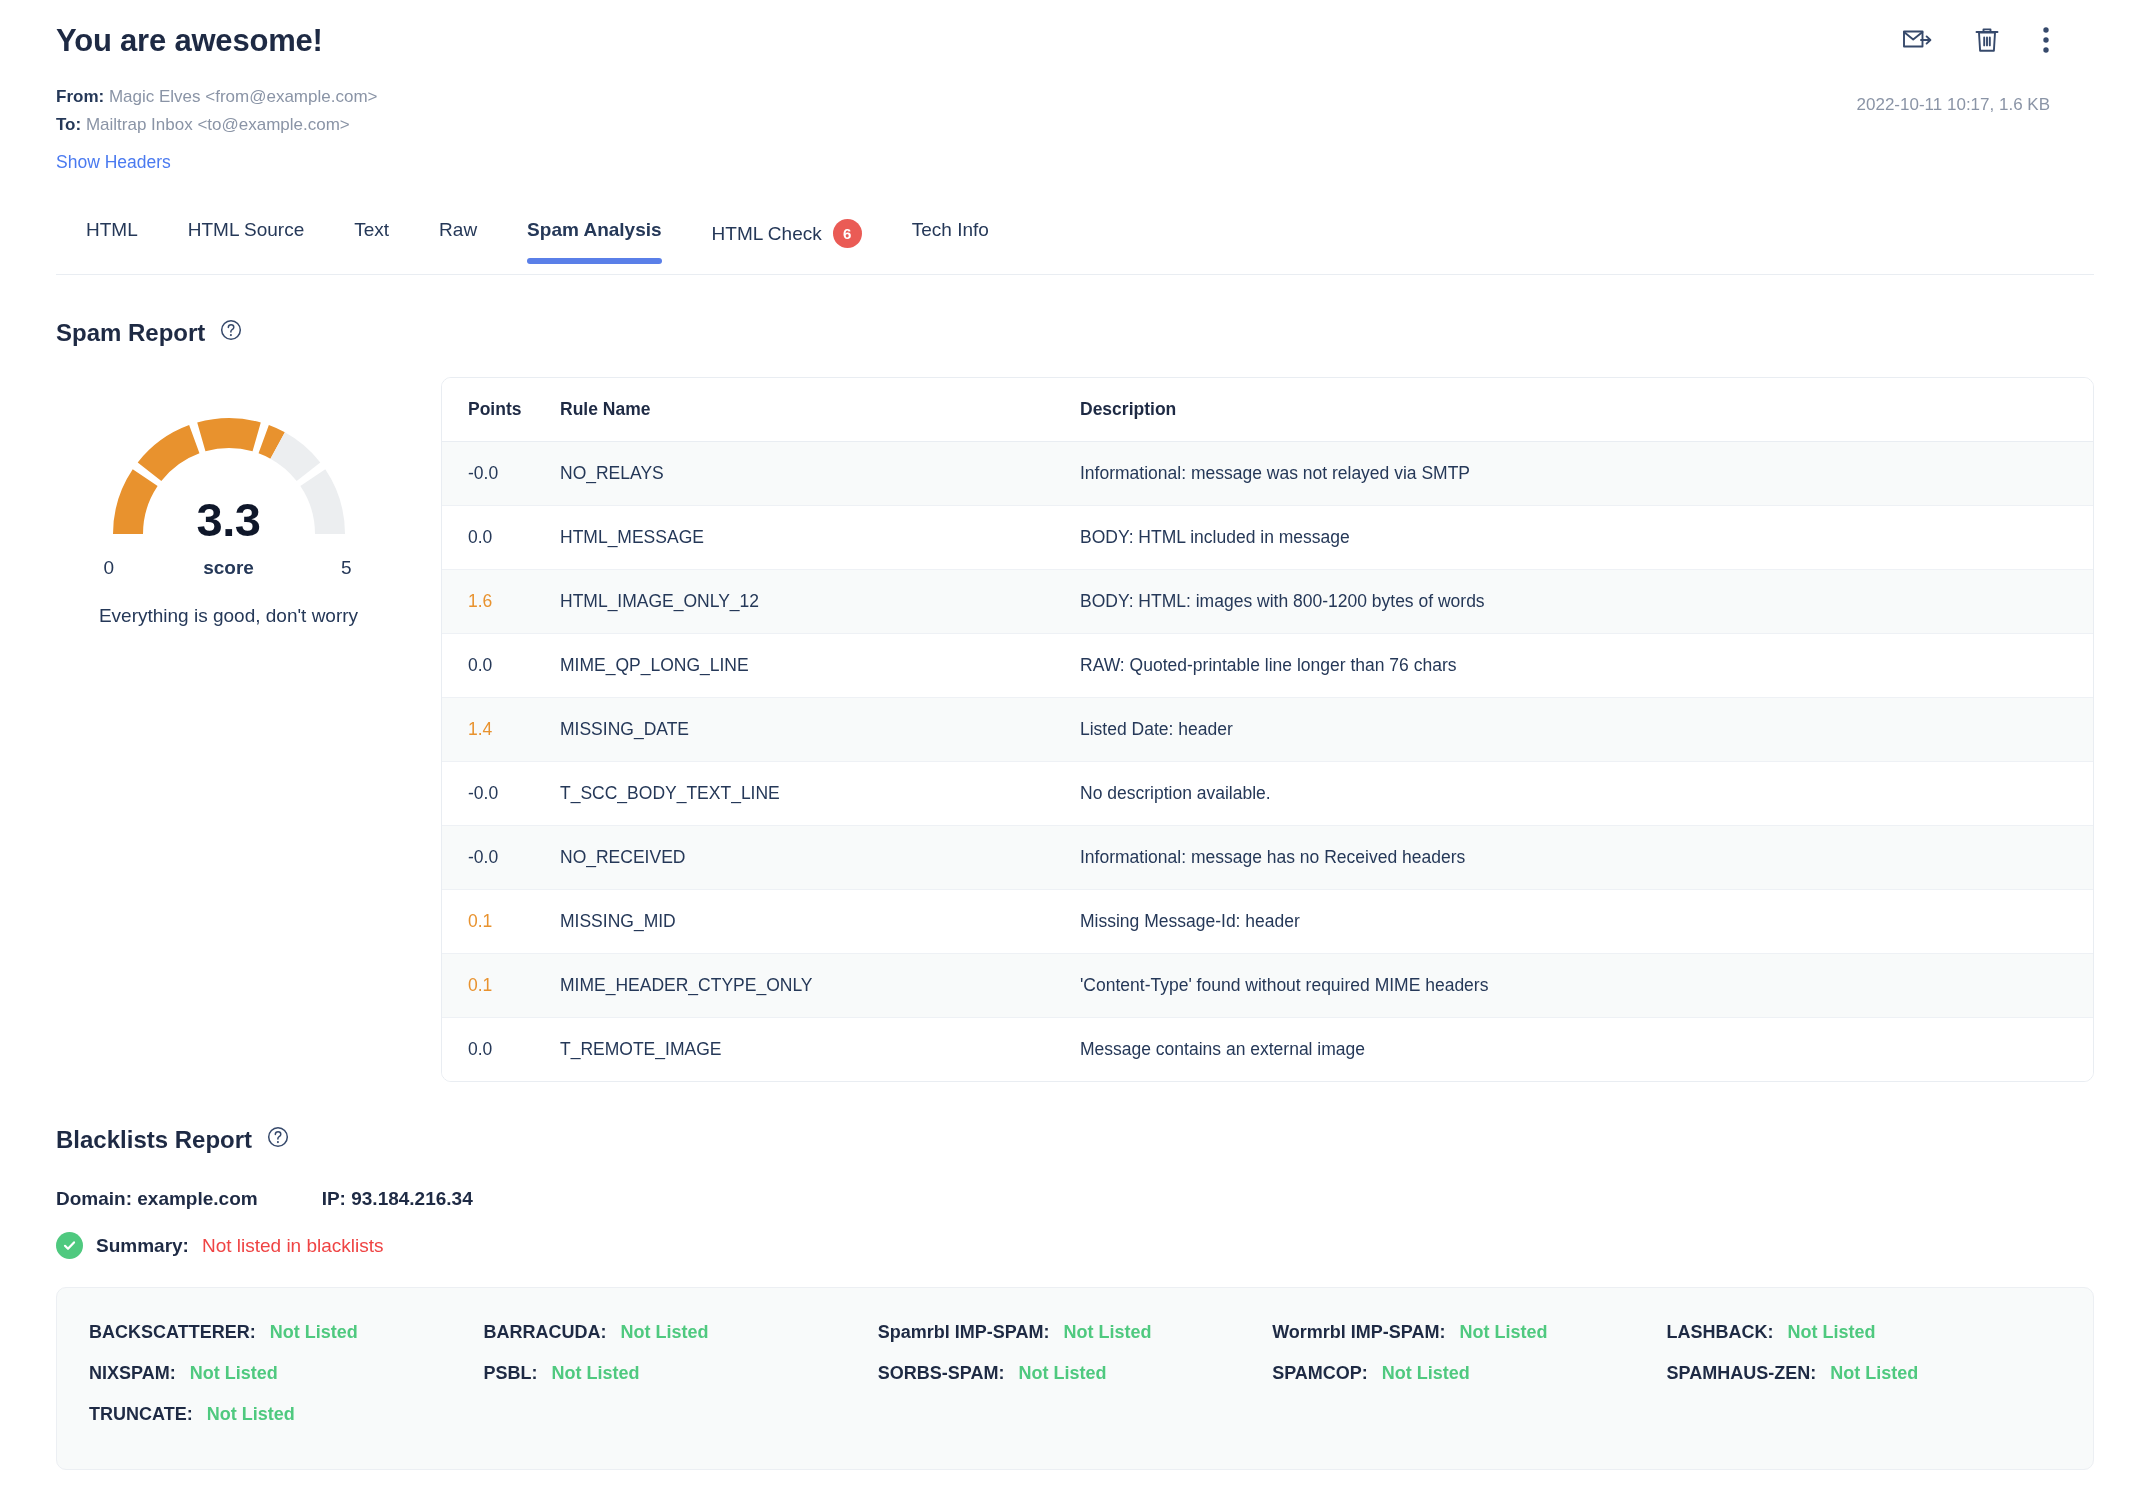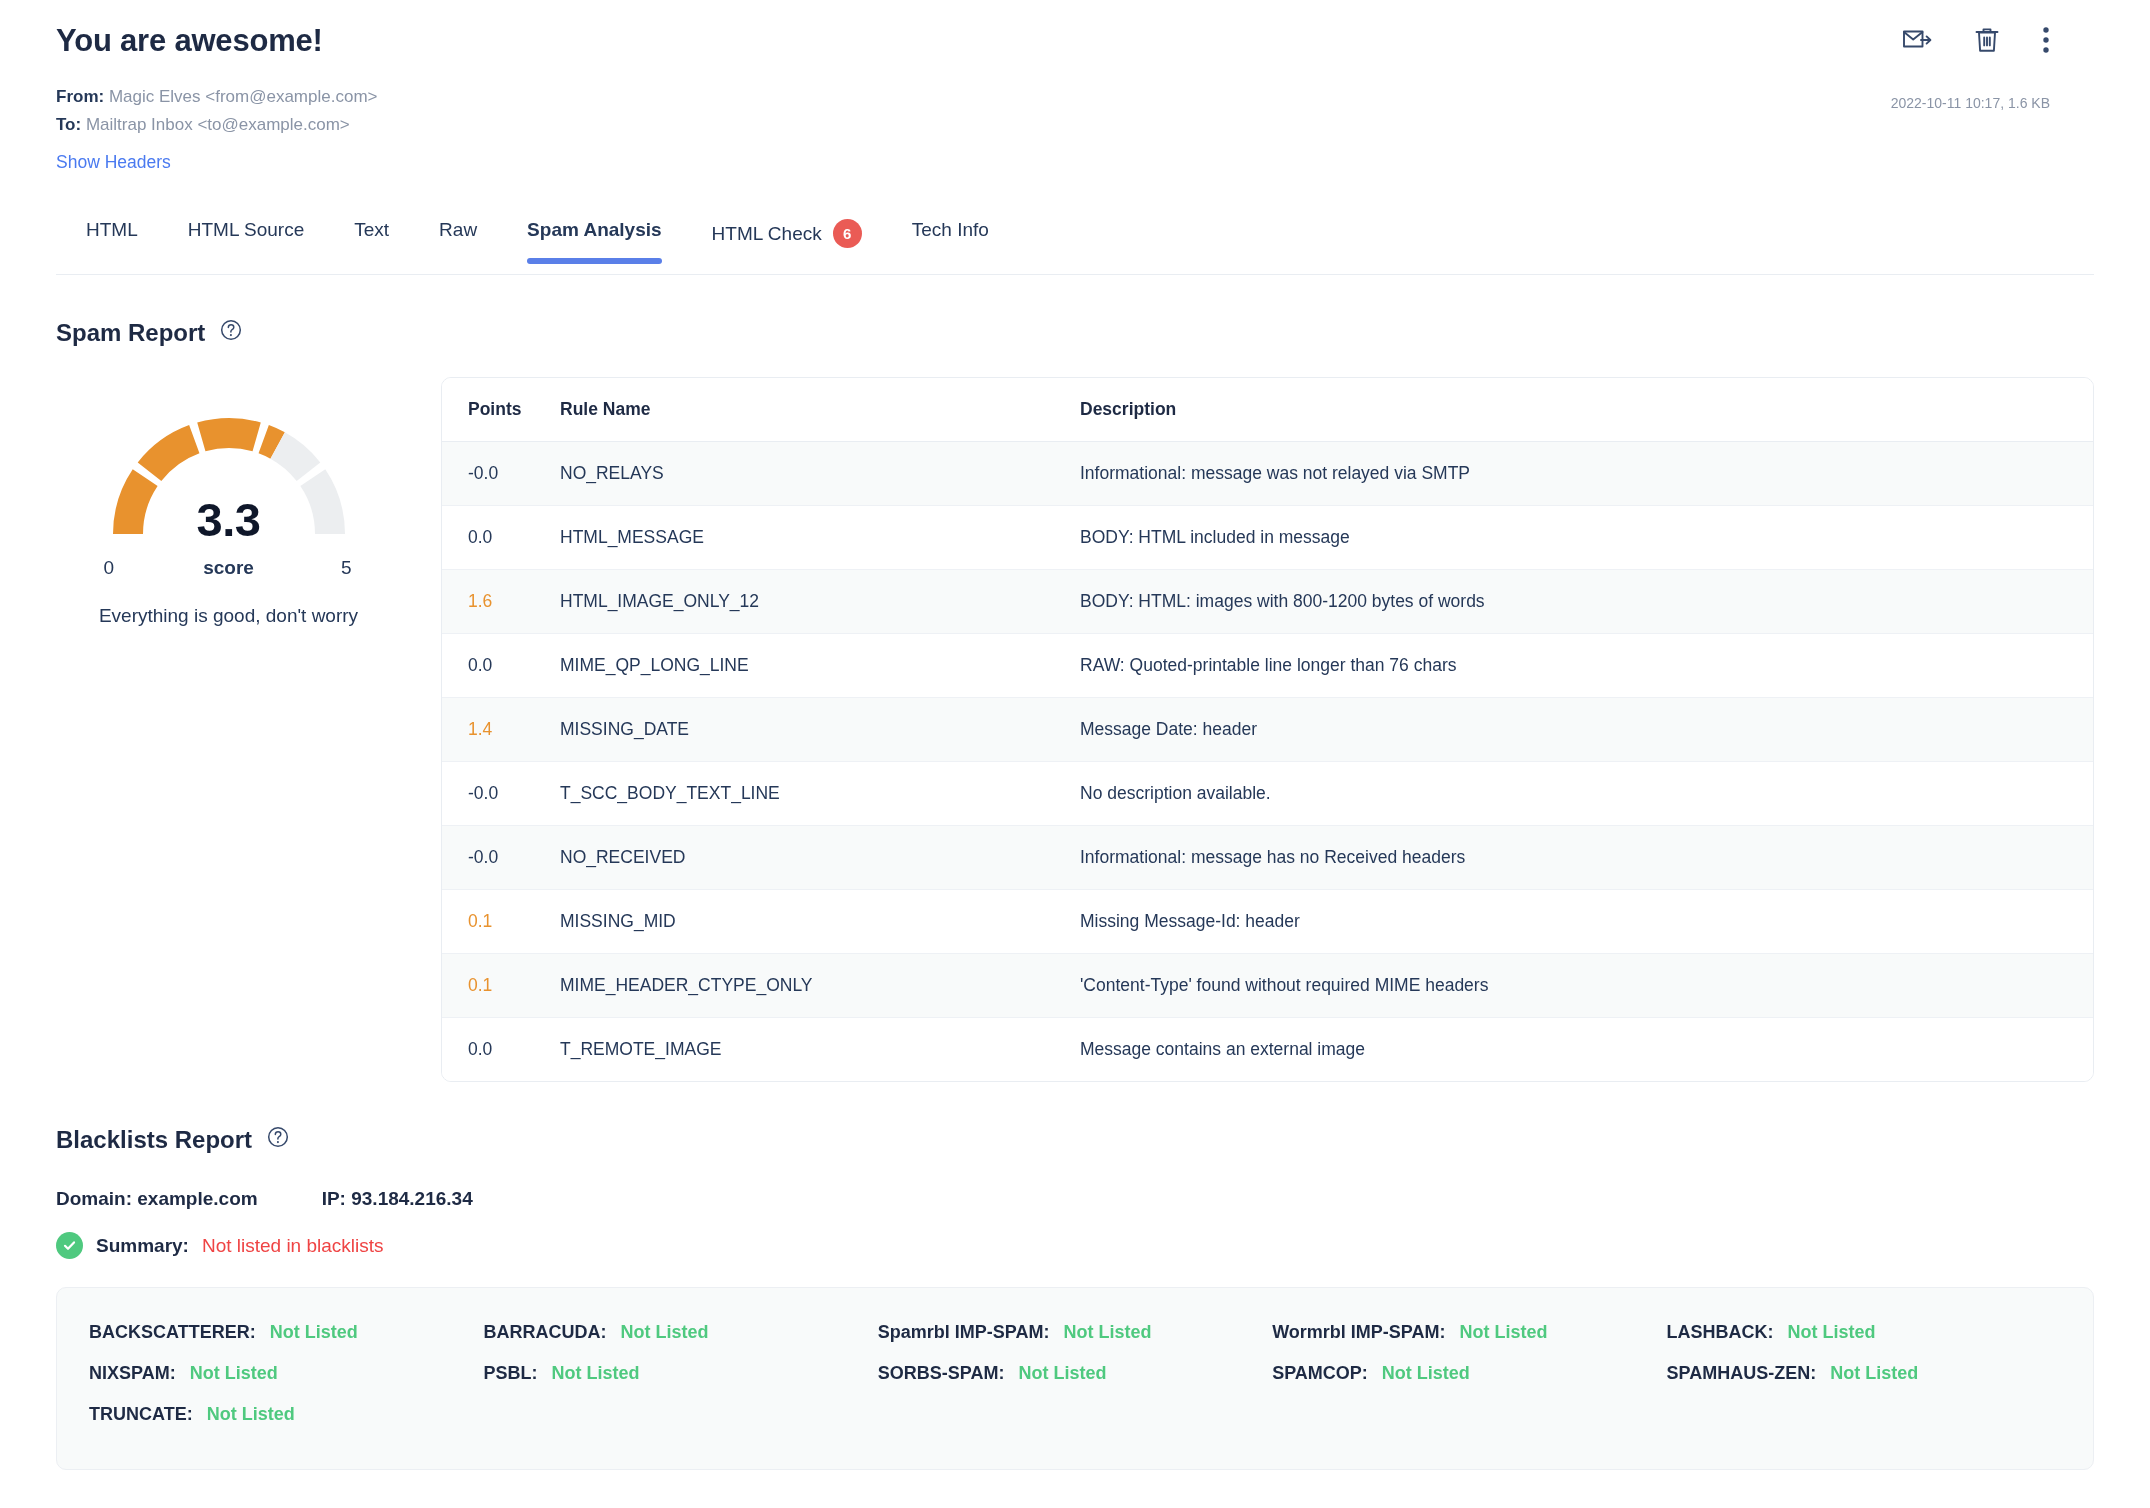--- a/index.html
+++ b/index.html
@@ -44,21 +44,21 @@
     display: flex;
     align-items: center;
     gap: 42px;
   }
   .hdr-icon { cursor: pointer; display: flex; align-items: center; justify-content: center; }
   .hdr-icon svg { display: block; }
   .meta-right {
     position: absolute;
     top: 95px;
     right: 44px;
-    font-size: 14px;
+    font-size: 17px;
     color: #8a94a6;
     white-space: nowrap;
   }
 
   
   .tabs {
     position: relative;
     display: flex;
     align-items: flex-start;
     gap: 0;
@@ -371,21 +371,21 @@
               <td class="col-desc">BODY: HTML: images with 800-1200 bytes of words</td>
             </tr>
             <tr>
               <td class="col-points points">0.0</td>
               <td class="col-rule">MIME_QP_LONG_LINE</td>
               <td class="col-desc">RAW: Quoted-printable line longer than 76 chars</td>
             </tr>
             <tr>
               <td class="col-points points scored">1.4</td>
               <td class="col-rule">MISSING_DATE</td>
-              <td class="col-desc">Message Date: header</td>
+              <td class="col-desc">Listed Date: header</td>
             </tr>
             <tr>
               <td class="col-points points">-0.0</td>
               <td class="col-rule">T_SCC_BODY_TEXT_LINE</td>
               <td class="col-desc">No description available.</td>
             </tr>
             <tr>
               <td class="col-points points">-0.0</td>
               <td class="col-rule">NO_RECEIVED</td>
               <td class="col-desc">Informational: message has no Received headers</td>

